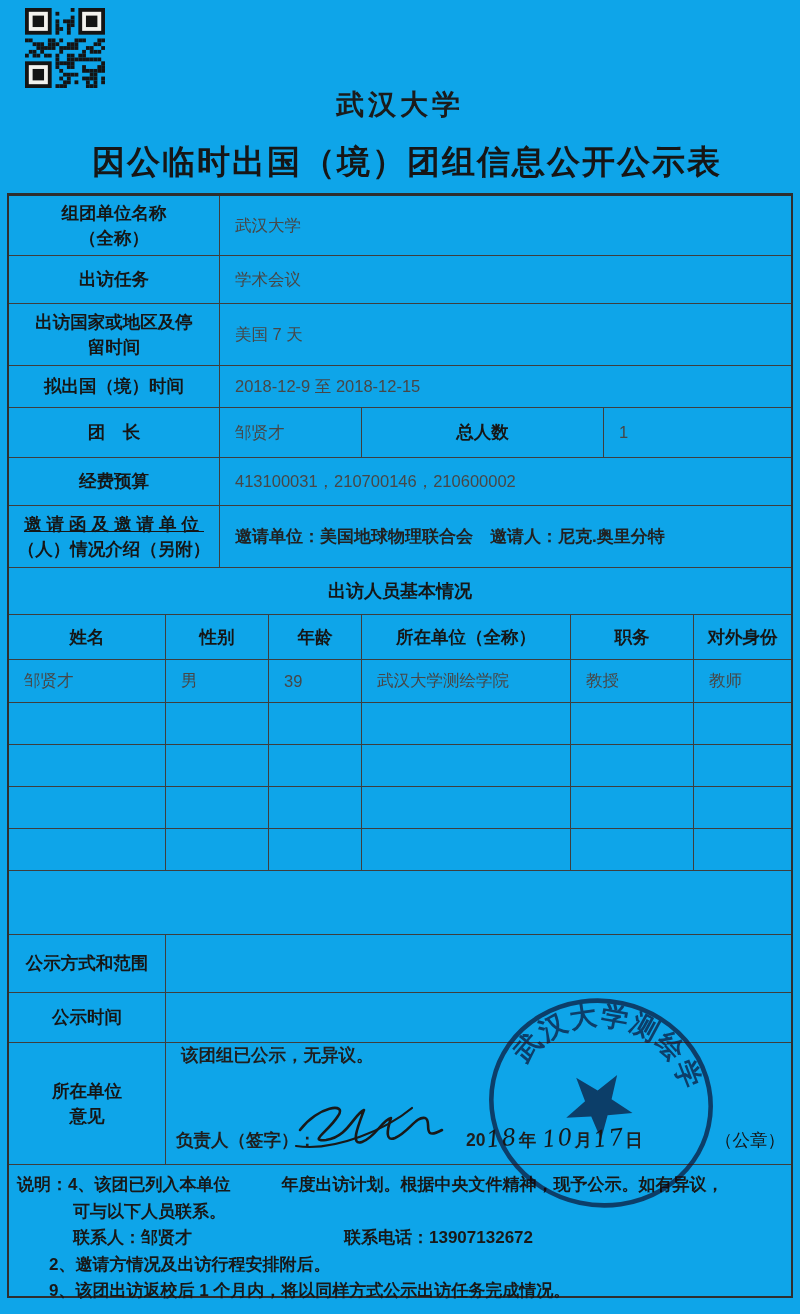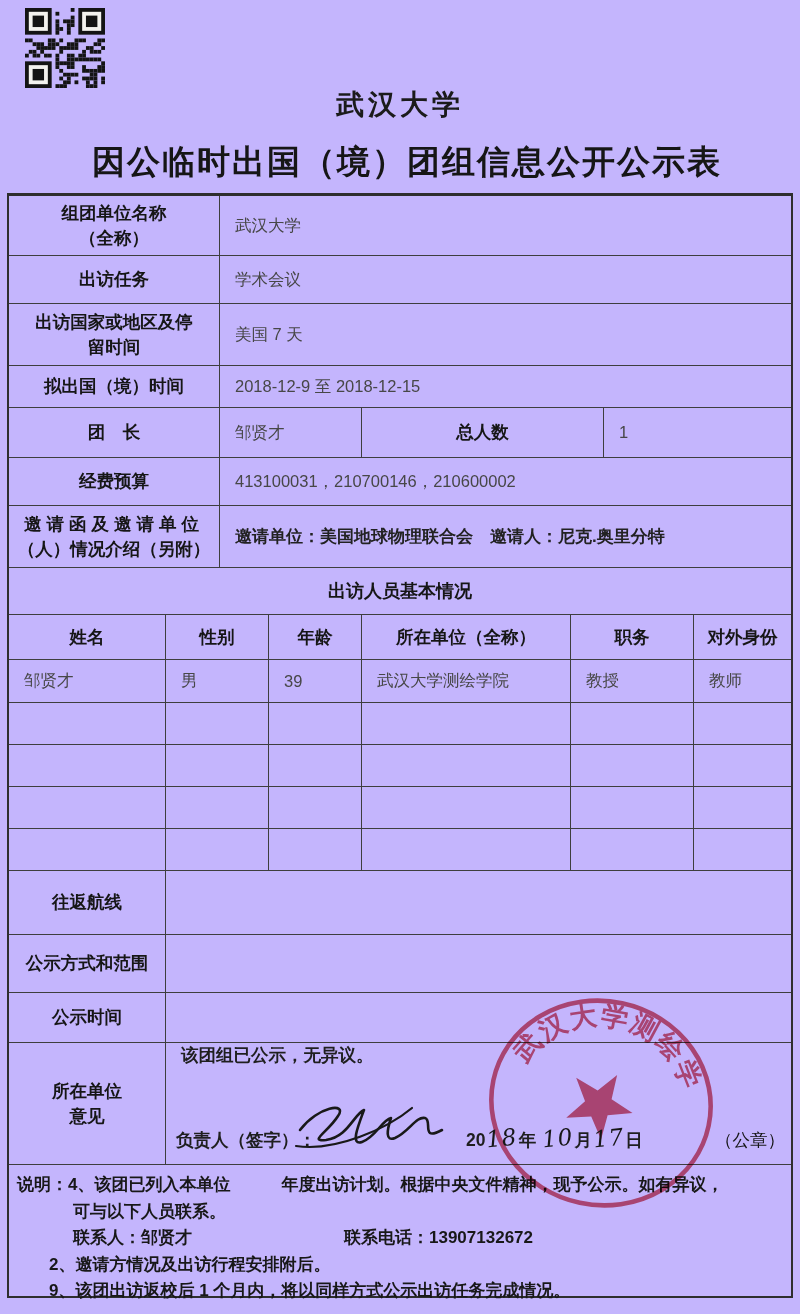--- a/index.html
+++ b/index.html
@@ -1,18 +1,18 @@
 <!DOCTYPE html>
 <html><head>
 <meta charset="utf-8">
 <style>
   * { margin:0; padding:0; box-sizing:border-box; }
   html,body { width:800px; height:1314px; }
   body { background:#e8e6e1; font-family:"Liberation Sans","DejaVu Sans",sans-serif; }
-  .page { position:relative; width:800px; height:1314px; background:#c4b5fd; overflow:hidden; }
+  .page { position:relative; width:800px; height:1314px; background:#0ea5e9; overflow:hidden; }
 
   .qr { position:absolute; left:25px; top:8px; }
 
   .org-title { position:absolute; top:86px; left:0; width:100%; text-align:center;
     font-family:"Liberation Serif","DejaVu Serif",serif; font-size:28px; font-weight:700;
     color:#1b1b1b; letter-spacing:4px; }
   .form-title { position:absolute; top:140px; left:7px; width:100%; text-align:center;
     font-family:"Liberation Serif","DejaVu Serif",serif; font-size:33px; font-weight:700;
     color:#161616; letter-spacing:2px; }
 
@@ -22,21 +22,21 @@
   .row.last { border-bottom:none; }
   .cell { border-right:1.6px solid #3e3e3e; display:flex; flex-direction:column; justify-content:center; min-width:0; }
   .cell.end { border-right:none; }
   .label { align-items:center; text-align:center; font-weight:700; font-size:17.5px; color:#161616; line-height:25px; }
   .value { padding-left:15px; font-size:16.5px; color:#474747; font-weight:400; align-items:flex-start; }
   .grow { flex:1 1 auto; }
   .w211 { flex:0 0 211px; } .w142 { flex:0 0 142px; } .w242 { flex:0 0 242px; }
   .w157 { flex:0 0 157px; } .w103 { flex:0 0 103px; } .w93 { flex:0 0 93px; }
   .w209 { flex:0 0 209px; } .w123 { flex:0 0 123px; }
   .sec-head { flex:1; align-items:center; justify-content:center; font-weight:700; font-size:18px; color:#161616; }
-  .sp6 { letter-spacing:5px; }
+  .sp6 { letter-spacing:5px;text-decoration:underline; }
 
   .op-cell { position:relative; }
   .statement { position:absolute; top:0; left:15px; font-weight:600; font-size:17.5px; color:#1f1f1f; }
   .sign-label { position:absolute; bottom:12px; left:10px; font-weight:600; font-size:17.5px; color:#1f1f1f; }
   .sig-svg { position:absolute; bottom:12px; left:126px; z-index:6; }
   .date-line { position:absolute; bottom:12px; left:300px; font-weight:600; font-size:17.5px; color:#1f1f1f; white-space:nowrap; z-index:6; }
   .hw { font-family:"DejaVu Serif",serif; font-style:italic; font-weight:400; font-size:23px;
     display:inline-block; transform:rotate(-6deg); letter-spacing:1px; color:#171717; margin:0 1px; }
   .seal-note { position:absolute; bottom:12px; right:6px; font-weight:400; font-size:17.5px; color:#161616; z-index:6; }
 
@@ -287,21 +287,20 @@
     <div class="row" style="height:42px">
       <div class="cell value w157"></div>
       <div class="cell value w103"></div>
       <div class="cell value w93"></div>
       <div class="cell value w209"></div>
       <div class="cell value w123"></div>
       <div class="cell value grow end"></div>
     </div>
 
     <div class="row" style="height:64px">
-      <div class="cell label w157">往返航线</div>
       <div class="cell value grow end"></div>
     </div>
 
     <div class="row" style="height:58px">
       <div class="cell label w157">公示方式和范围</div>
       <div class="cell value grow end"></div>
     </div>
 
     <div class="row" style="height:50px">
       <div class="cell label w157">公示时间</div>

